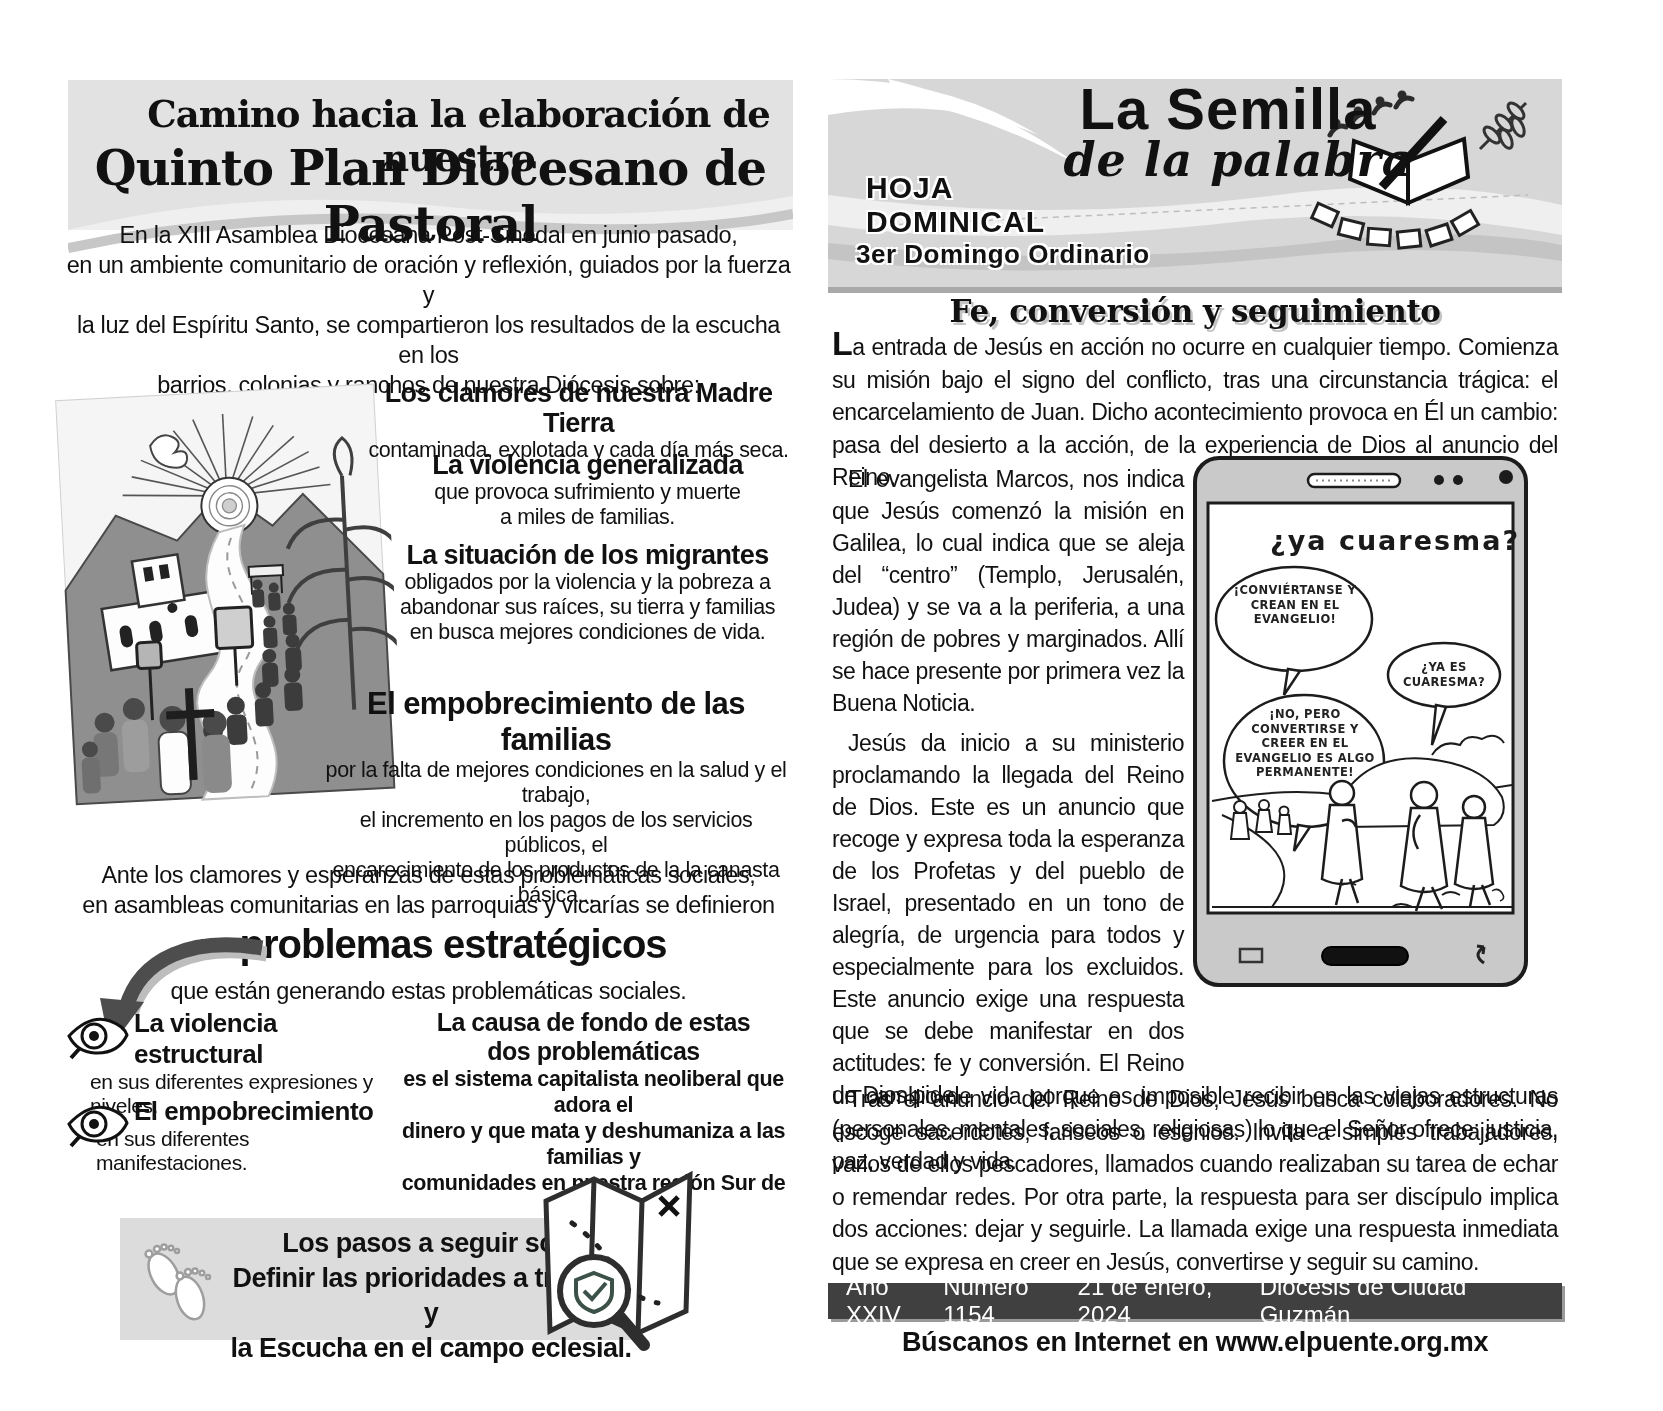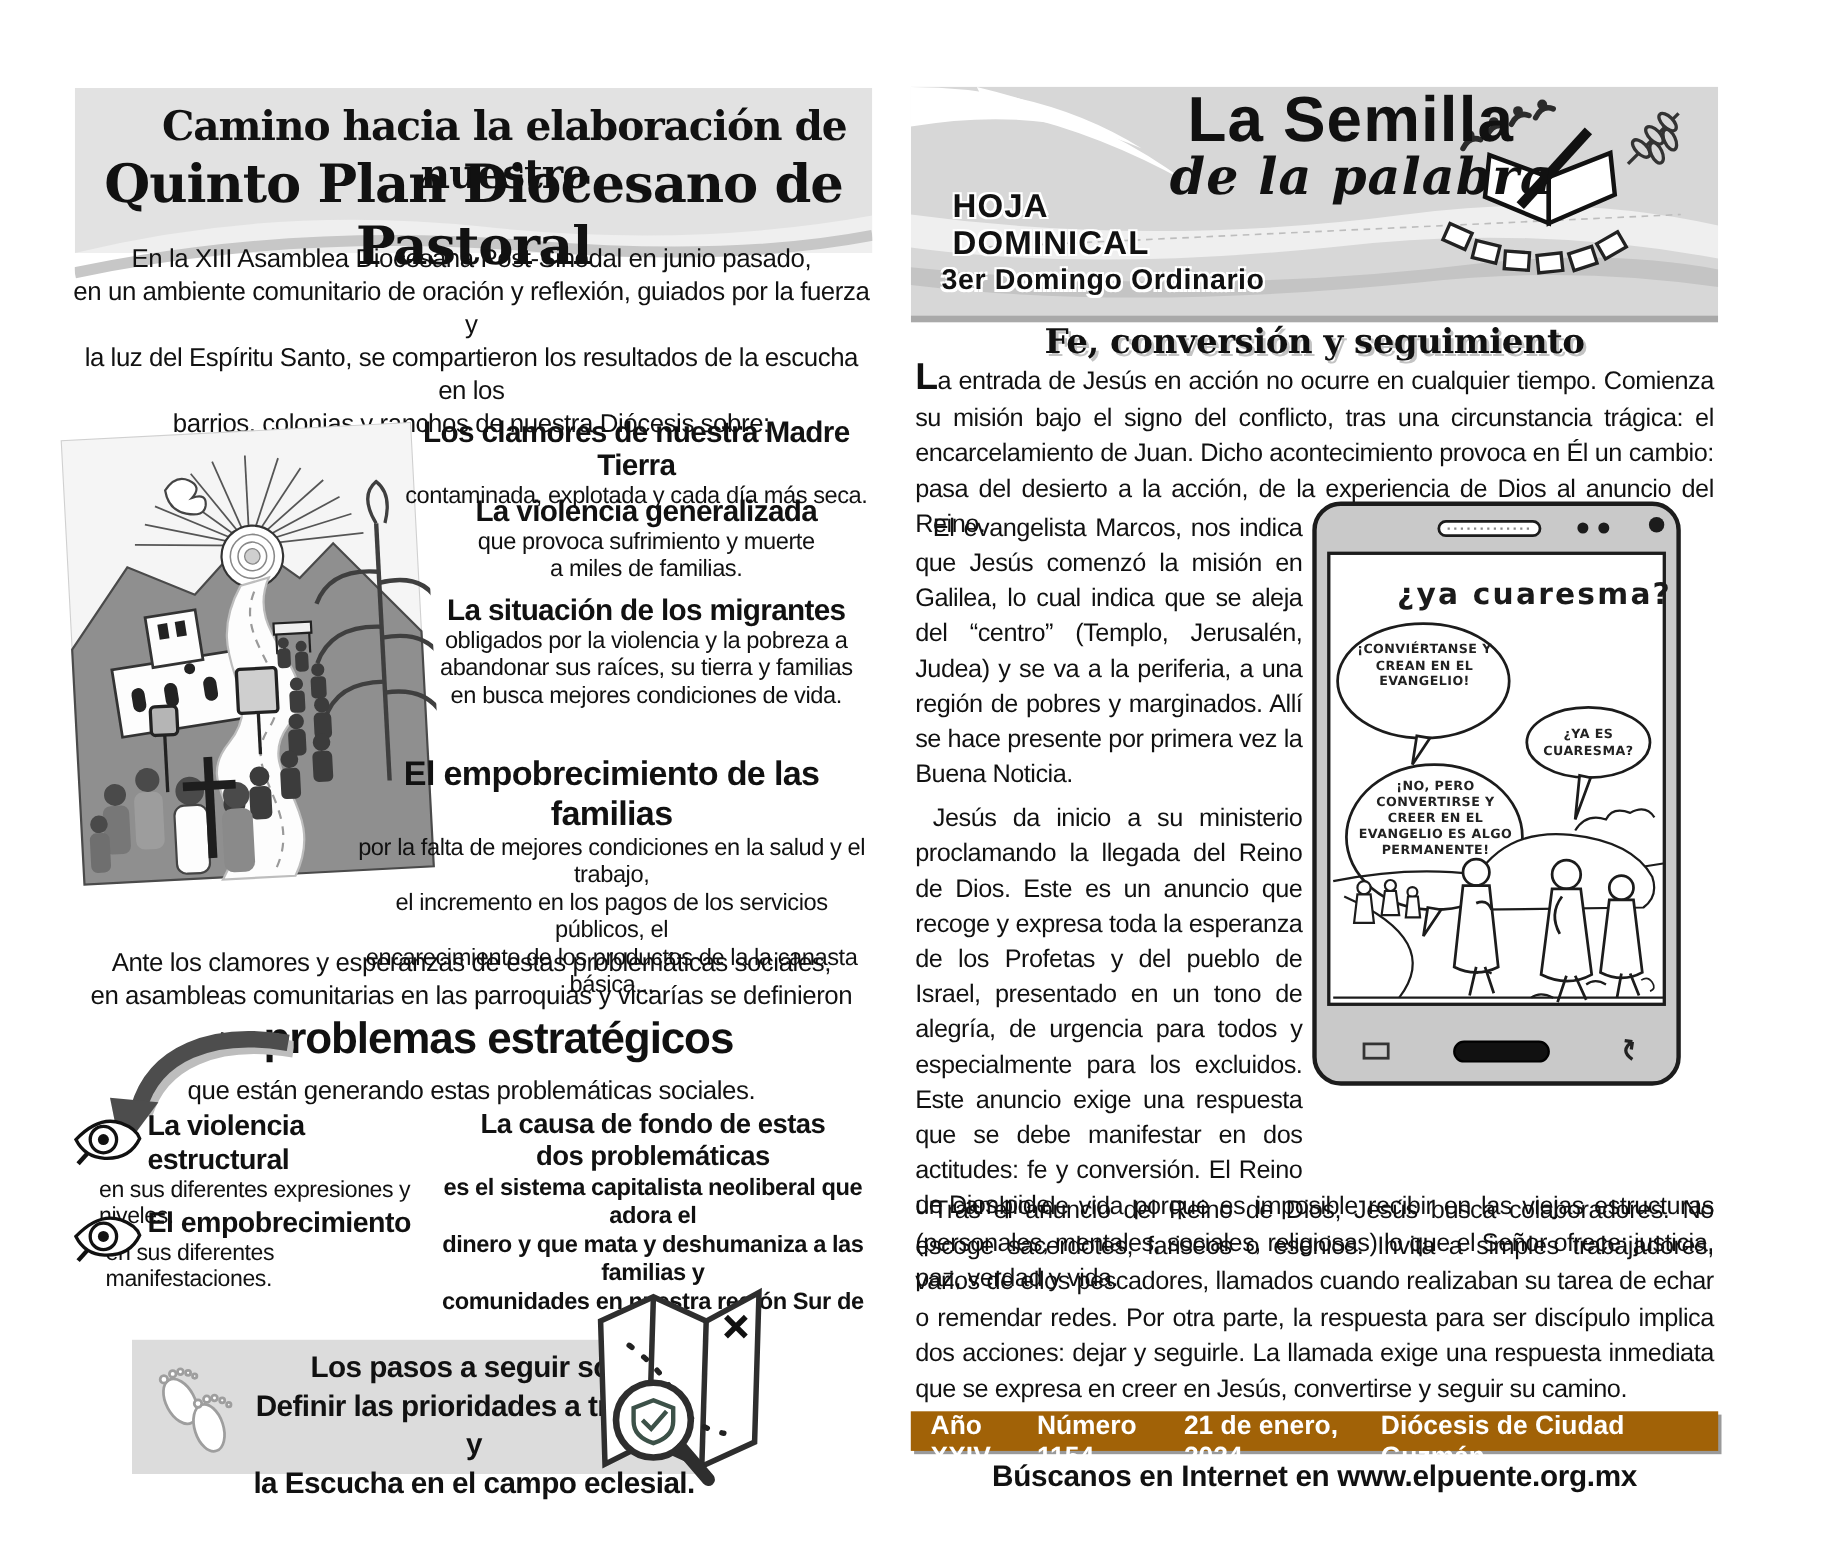--- a/index.html
+++ b/index.html
@@ -34,22 +34,22 @@
   .rp-hoja{font-weight:bold;font-size:30px;letter-spacing:1px;
            text-shadow:-2px -2px 0 #fff,2px -2px 0 #fff,-2px 2px 0 #fff,2px 2px 0 #fff;margin-left:10px;}
   .rp-dom{font-weight:bold;font-size:26px;letter-spacing:0.5px;
           text-shadow:-2px -2px 0 #fff,2px -2px 0 #fff,-2px 2px 0 #fff,2px 2px 0 #fff;}
   .art-title{font-family:"DejaVu Serif",serif;font-weight:bold;font-size:31px;
              text-shadow:2.5px 2.5px 0 #c3c3c3;letter-spacing:-0.5px;}
   .body-txt{font-size:23px;line-height:32.5px;letter-spacing:-0.45px;}
   .colp{font-size:23px;line-height:32px;letter-spacing:-0.45px;}
   .indent{text-indent:16px;}
   .dropcap{font-weight:bold;font-size:34px;}
-  .footer-bar{background:#a16207;color:#fff;font-weight:bold;font-size:24px;
-              display:flex;align-items:flex-start;justify-content:space-between;
+  .footer-bar{background:#404040;color:#fff;font-weight:normal;font-size:24px;
+              display:flex;align-items:center;justify-content:space-between;
               box-shadow:3px 3px 0 #9a9a9a;}
   .footer-url{font-weight:bold;font-size:27px;letter-spacing:-0.3px;}
 
   
   .bubble-txt{position:absolute;font-family:"DejaVu Sans",sans-serif;font-size:11.5px;
               line-height:14.5px;text-align:center;letter-spacing:0.4px;font-weight:bold;color:#222;}
   .cartoon-title{position:absolute;font-family:"DejaVu Sans",sans-serif;font-weight:bold;
                  font-size:27px;letter-spacing:2px;color:#1a1a1a;}
 </style>
 </head>

